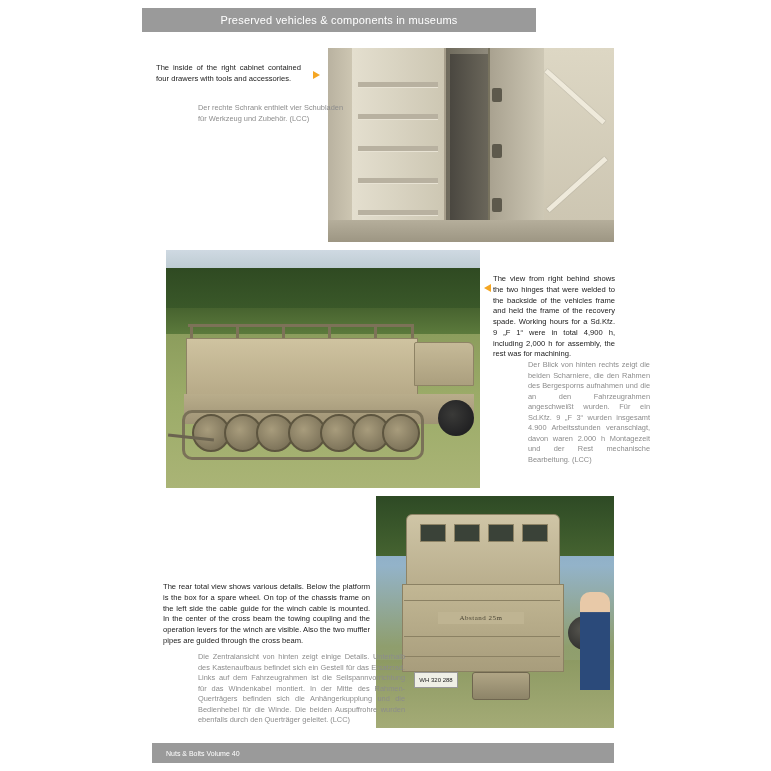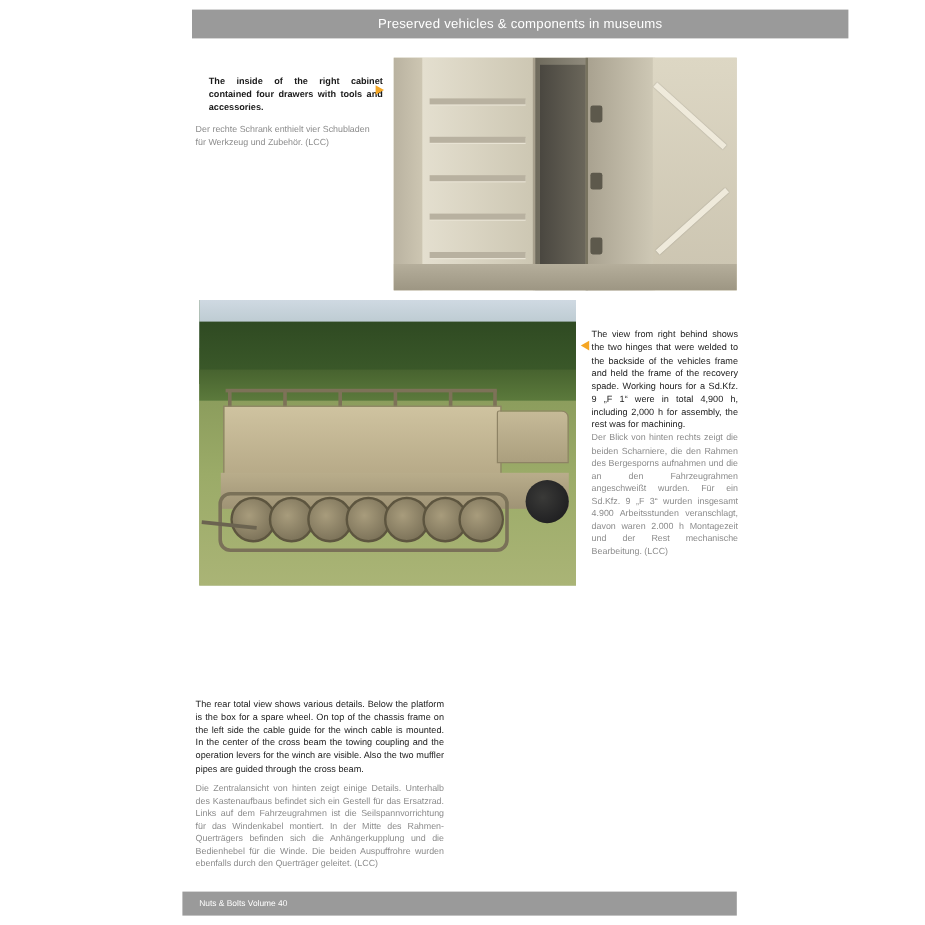--- a/index.html
+++ b/index.html
@@ -16,23 +16,23 @@
   .page {
     position: relative;
     width: 771px;
     height: 771px;
     background: #ffffff;
   }
 
   
   .header-bar {
     position: absolute;
-    left: 160px;
+    left: 142px;
     top: 8px;
-    width: 547px;
+    width: 394px;
     height: 24px;
     background: #9a9a9a;
     display: flex;
     align-items: center;
     justify-content: center;
   }
   .header-title {
     color: #ffffff;
     font-size: 11px;
     letter-spacing: 0.2px;
@@ -64,20 +64,21 @@
     line-height: 1.42;
     color: #1a1a1a;
     text-align: justify;
   }
   .txt-de {
     position: absolute;
     font-size: 7.4px;
     line-height: 1.42;
     color: #8c8c8c;
     text-align: justify;
+    margin-left: 35px;
   }
 
   
   .arrow {
     position: absolute;
     width: 0;
     height: 0;
     border-top: 4.5px solid transparent;
     border-bottom: 4.5px solid transparent;
   }
@@ -294,21 +295,21 @@
     <div class="door-open"></div>
     <div class="hinge" style="top:40px"></div>
     <div class="hinge" style="top:96px"></div>
     <div class="hinge" style="top:150px"></div>
     <div class="wall-right"></div>
     <div class="strap" style="left:218px; top:20px; width:78px; transform: rotate(42deg);"></div>
     <div class="strap" style="left:220px; top:160px; width:78px; transform: rotate(-42deg);"></div>
     <div class="floor"></div>
   </div>
 
-  <div class="txt-en" style="left:174px; top:63px; width:145px;font-weight:bold;">The inside of the right cabinet contained four drawers with tools and accessories.</div>
+  <div class="txt-en" style="left:156px; top:63px; width:145px;">The inside of the right cabinet contained four drawers with tools and accessories.</div>
   <div class="arrow arrow-right" style="left:313px; top:71px;"></div>
   <div class="txt-de" style="left:163px; top:103px; width:145px;">Der rechte Schrank enthielt vier Schubladen für Werkzeug und Zubehör. (LCC)</div>
 
   <div class="photo" id="photo-halftrack">
     <div class="sky"></div>
     <div class="treeline"></div>
     <div class="treeline2"></div>
     <div class="ground"></div>
 
     <div class="cargo-rail"></div>
@@ -332,20 +333,41 @@
     <div class="road-wheel" style="left:186px"></div>
     <div class="road-wheel" style="left:216px"></div>
     <div class="front-wheel"></div>
     <div class="tow-bar"></div>
   </div>
 
   <div class="arrow arrow-left" style="left:484px; top:284px;"></div>
   <div class="txt-en" style="left:493px; top:274px; width:122px;">The view from right behind shows the two hinges that were welded to the backside of the vehicles frame and held the frame of the recovery spade. Working hours for a Sd.Kfz. 9 „F 1“ were in total 4,900 h, including 2,000 h for assembly, the rest was for machining.</div>
   <div class="txt-de" style="left:493px; top:360px; width:122px;">Der Blick von hinten rechts zeigt die beiden Scharniere, die den Rahmen des Bergesporns aufnahmen und die an den Fahrzeugrahmen angeschweißt wurden. Für ein Sd.Kfz. 9 „F 3“ wurden insgesamt 4.900 Arbeitsstunden veranschlagt, davon waren 2.000 h Montagezeit und der Rest mechanische Bearbeitung. (LCC)</div>
 
+  <div class="photo" id="photo-rear">
+    <div class="bg-trees"></div>
+    <div class="bg-ground"></div>
+
+    <div class="canvas-top"></div>
+    <div class="canvas-window" style="left:44px"></div>
+    <div class="canvas-window" style="left:78px"></div>
+    <div class="canvas-window" style="left:112px"></div>
+    <div class="canvas-window" style="left:146px"></div>
+
+    <div class="body"></div>
+    <div class="body-line" style="top:104px"></div>
+    <div class="body-line" style="top:140px"></div>
+    <div class="body-line" style="top:160px"></div>
+
+    <div class="sign">Abstand 25m</div>
+    <div class="plate">WH 320 288</div>
+    <div class="winch"></div>
+    <div class="spare"></div>
+    <div class="person"></div>
+  </div>
 
   <div class="txt-en" style="left:163px; top:582px; width:207px;">The rear total view shows various details. Below the platform is the box for a spare wheel. On top of the chassis frame on the left side the cable guide for the winch cable is mounted. In the center of the cross beam the towing coupling and the operation levers for the winch are visible. Also the two muffler pipes are guided through the cross beam.</div>
   <div class="txt-de" style="left:163px; top:652px; width:207px;">Die Zentralansicht von hinten zeigt einige Details. Unterhalb des Kastenaufbaus befindet sich ein Gestell für das Ersatzrad. Links auf dem Fahrzeugrahmen ist die Seilspannvorrichtung für das Windenkabel montiert. In der Mitte des Rahmen-Querträgers befinden sich die Anhängerkupplung und die Bedienhebel für die Winde. Die beiden Auspuffrohre wurden ebenfalls durch den Querträger geleitet. (LCC)</div>
 
   <div class="footer-bar">
     <span class="footer-text">Nuts &amp; Bolts Volume 40</span>
   </div>
 
 </div>
 

